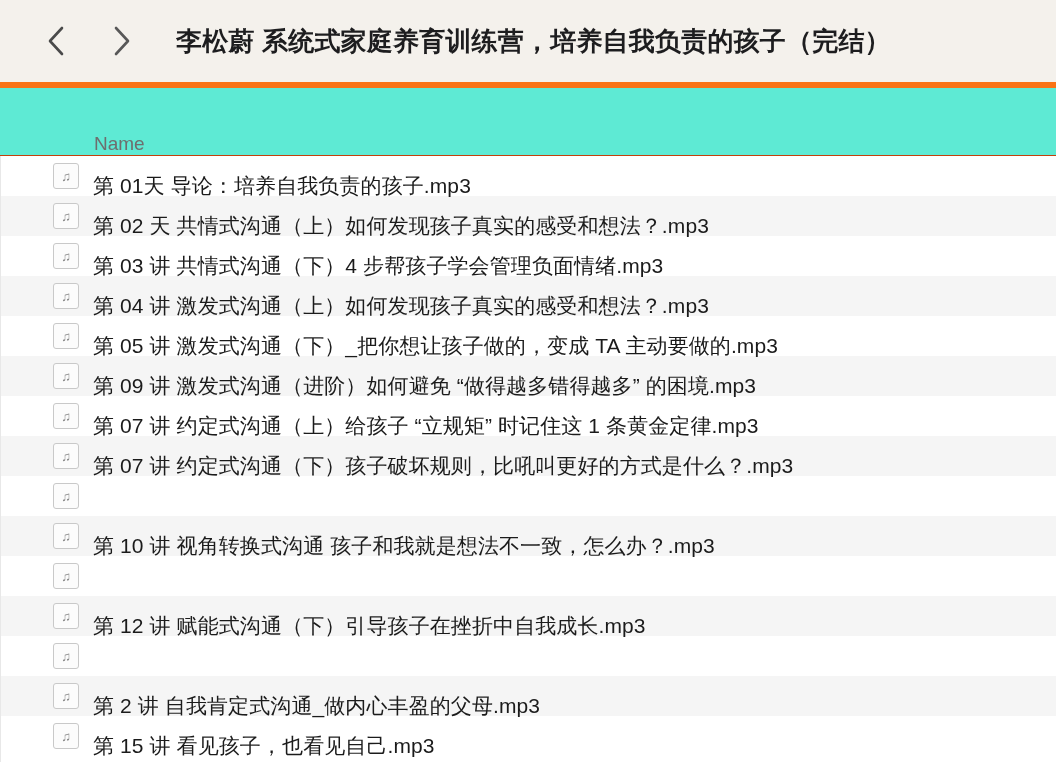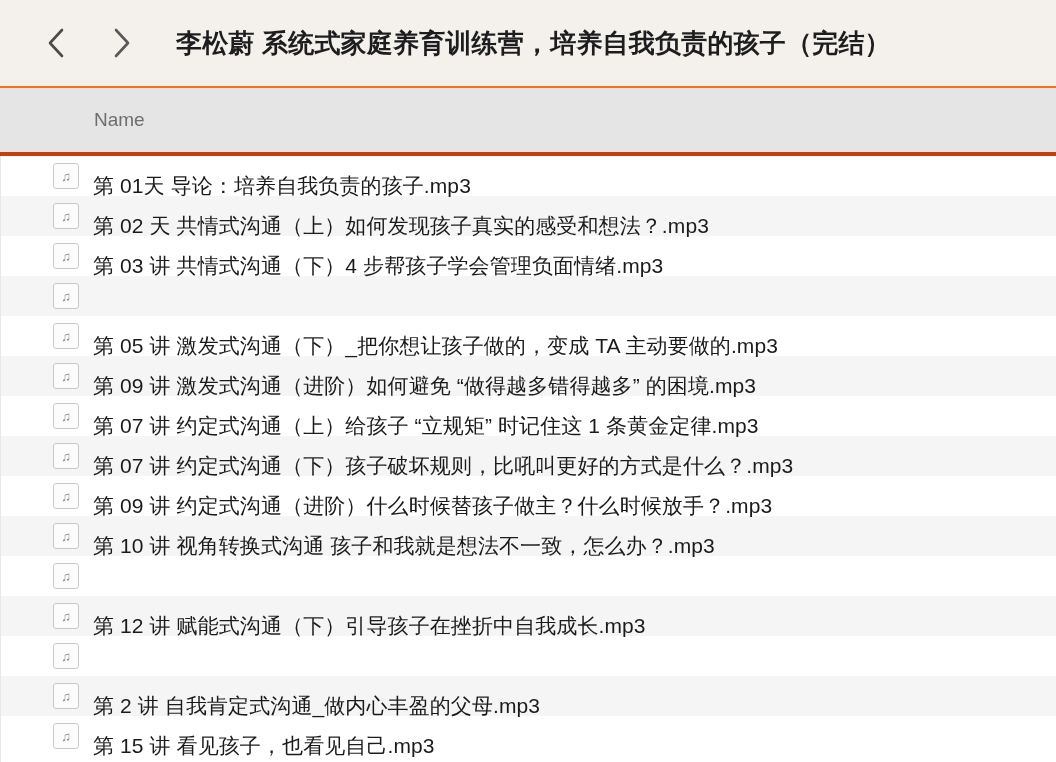--- a/index.html
+++ b/index.html
@@ -18,21 +18,21 @@
     flex-direction: column;
   }
   
   .titlebar {
     height: 88px;
     flex: 0 0 88px;
     background: #f4f1ec;
     display: flex;
     align-items: center;
     padding: 0 24px 0 34px;
-    border-bottom: 2px solid #f97316;
+    border-bottom: 6px solid #f97316;
   }
   .nav-btn {
     width: 44px; height: 44px;
     display: flex; align-items: center; justify-content: center;
     color: #4a4a4a;
     font-size: 30px;
     line-height: 1;
     user-select: none;
   }
   .nav-btn svg { display: block; }
@@ -43,24 +43,24 @@
     font-weight: bold;
     color: #1d1d1f;
     letter-spacing: 0.2px;
     white-space: nowrap;
     overflow: hidden;
   }
   
   .col-header {
     height: 68px;
     flex: 0 0 68px;
-    background: #e5e5e5;
-    border-bottom: 4px solid #c2410c;
+    background: #5eead4;
+    border-bottom: 1px solid #c2410c;
     display: flex;
-    align-items: center;
+    align-items: flex-end;
   }
   .col-header .col-name {
     padding-left: 94px;
     font-size: 19px;
     color: #6e6e6e;
   }
   
   .filelist {
     flex: 1 1 auto;
     overflow: hidden;
@@ -132,40 +132,40 @@
       <div class="row alt">
         <div class="icon">♫</div>
         <div class="fname">第 02 天 共情式沟通（上）如何发现孩子真实的感受和想法？.mp3</div>
       </div>
       <div class="row">
         <div class="icon">♫</div>
         <div class="fname">第 03 讲 共情式沟通（下）4 步帮孩子学会管理负面情绪.mp3</div>
       </div>
       <div class="row alt">
         <div class="icon">♫</div>
+        <div class="fname">第 04 讲 激发式沟通（上）如何发现孩子真实的感受和想法？.mp3</div>
       </div>
       <div class="row">
         <div class="icon">♫</div>
         <div class="fname">第 05 讲 激发式沟通（下）_把你想让孩子做的，变成 TA 主动要做的.mp3</div>
       </div>
       <div class="row alt">
         <div class="icon">♫</div>
         <div class="fname">第 09 讲 激发式沟通（进阶）如何避免 “做得越多错得越多” 的困境.mp3</div>
       </div>
       <div class="row">
         <div class="icon">♫</div>
         <div class="fname">第 07 讲 约定式沟通（上）给孩子 “立规矩” 时记住这 1 条黄金定律.mp3</div>
       </div>
       <div class="row alt">
         <div class="icon">♫</div>
         <div class="fname">第 07 讲 约定式沟通（下）孩子破坏规则，比吼叫更好的方式是什么？.mp3</div>
       </div>
       <div class="row">
         <div class="icon">♫</div>
-        <div class="fname">第 09 讲 约定式沟通（进阶）什么时候替孩子做主？什么时候放手？.mp3</div>
       </div>
       <div class="row alt">
         <div class="icon">♫</div>
         <div class="fname">第 10 讲 视角转换式沟通 孩子和我就是想法不一致，怎么办？.mp3</div>
       </div>
       <div class="row">
         <div class="icon">♫</div>
       </div>
       <div class="row alt">
         <div class="icon">♫</div>

